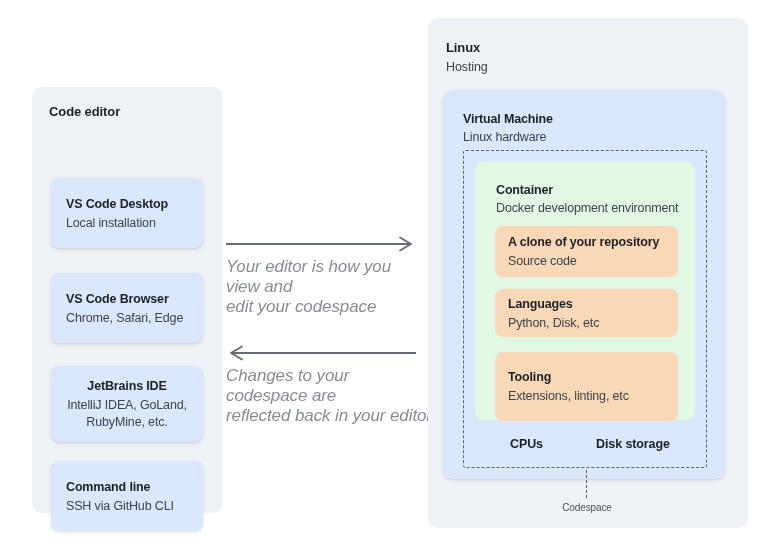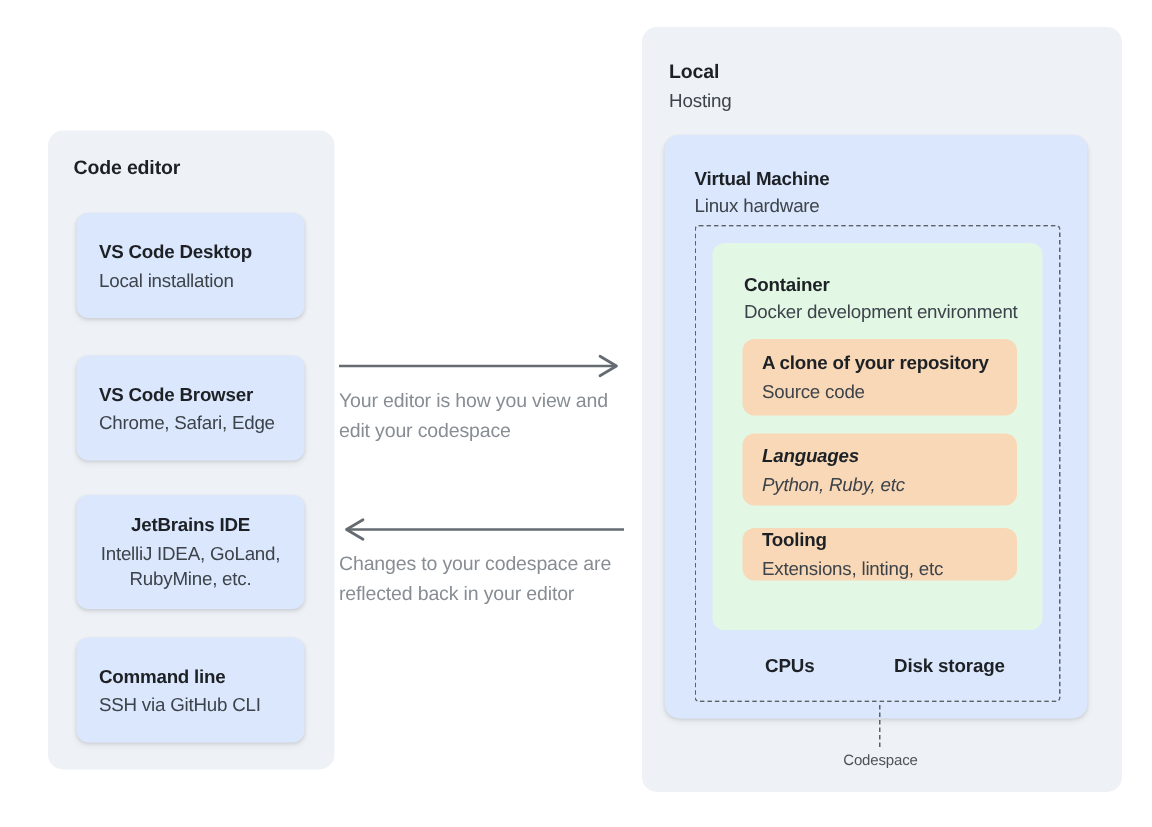--- a/index.html
+++ b/index.html
@@ -41,45 +41,46 @@
   .card {
     position: absolute;
     border-radius: 8px;
     display: flex;
     flex-direction: column;
     justify-content: center;
     gap: 2px;
     padding: 0 15px;
     box-shadow: 0 1px 2px rgba(27,31,36,0.10), 0 2px 4px rgba(27,31,36,0.06);
   }
-  .card.blue { background: var(--blue-card, #dbe7fc); }
+  .card.blue { background: var(--blue-card, #dbe7fc); margin-top: 36px; }
   .card.orange { background: var(--orange-card, #f8d8b6); padding: 0 13px; box-shadow: none; justify-content: center; }
   .card-title {
     font-size: 12.5px;
     font-weight: 700;
     color: var(--title-color, #1d2126);
     letter-spacing: -0.15px;
     line-height: 18px;
   }
   .card-subtitle {
     font-size: 12.5px;
     font-weight: 400;
     color: var(--subtitle-color, #3d434a);
     letter-spacing: -0.15px;
     line-height: 17px;
     white-space: pre-line;
   }
   .flow-arrow { position: absolute; }
   .flow-label {
     position: absolute;
-    font-size: 13px;
+    font-size: 17px;
     color: var(--annotation-color, #878d93);
     letter-spacing: -0.1px;
     line-height: 20px;
     white-space: pre-line;
+    font-style: italic;
   }
   .vm-card {
     position: absolute;
     left: 15px; top: 72px;
     width: 282px; height: 389px;
     background: var(--blue-card, #dbe7fc);
     border-radius: 10px;
     box-shadow: 0 1px 2px rgba(27,31,36,0.10), 0 2px 4px rgba(27,31,36,0.06);
   }
   .dashed-box {
@@ -158,43 +159,43 @@
 edit your codespace</div>
 
   <svg class="flow-arrow" style="left:225px; top:344px;" width="192" height="18" viewBox="0 0 192 18">
     <line x1="7" y1="9" x2="191" y2="9" stroke="#656b71" stroke-width="1.8"></line>
     <path d="M17 2.5 L6 9 L17 15.5" fill="none" stroke="#656b71" stroke-width="1.8" stroke-linecap="round" stroke-linejoin="round"></path>
   </svg>
   <div class="flow-label" style="left:226px; top:366px; width:206px;">Changes to your codespace are
 reflected back in your editor</div>
 
   <section class="panel" style="left:428px; top:18px; width:320px; height:510px;">
-    <h2 class="panel-heading" style="left:18px; top:22px;">Local</h2>
+    <h2 class="panel-heading" style="left:18px; top:22px;">Linux</h2>
     <div class="panel-subheading" style="left:18px; top:41px;text-align:right;">Hosting</div>
 
     <div class="vm-card">
       <div class="card-title" style="position:absolute; left:20px; top:20px;">Virtual Machine</div>
       <div class="card-subtitle" style="position:absolute; left:20px; top:39px;">Linux hardware</div>
 
       <div class="dashed-box">
         <div class="container-box">
           <div class="card-title" style="position:absolute; left:21px; top:19px;">Container</div>
           <div class="card-subtitle" style="position:absolute; left:21px; top:38px; white-space:nowrap;">Docker development environment</div>
 
           <div class="card orange" style="left:20px; top:64px; width:183px; height:51px;">
             <div class="card-title">A clone of your repository</div>
             <div class="card-subtitle">Source code</div>
           </div>
 
-          <div class="card orange" style="left:20px; top:127px; width:183px; height:48px;font-style:italic;">
+          <div class="card orange" style="left:20px; top:127px; width:183px; height:48px;">
             <div class="card-title">Languages</div>
-            <div class="card-subtitle">Python, Ruby, etc</div>
+            <div class="card-subtitle">Python, Disk, etc</div>
           </div>
 
-          <div class="card orange" style="left:20px; top:190px; width:183px; height:35px;">
+          <div class="card orange" style="left:20px; top:190px; width:183px; height:69px;">
             <div class="card-title">Tooling</div>
             <div class="card-subtitle">Extensions, linting, etc</div>
           </div>
         </div>
 
         <div class="resources-row">
           <span style="left:46px; top:286px;">CPUs</span>
           <span style="left:132px; top:286px;">Disk storage</span>
         </div>
       </div>

